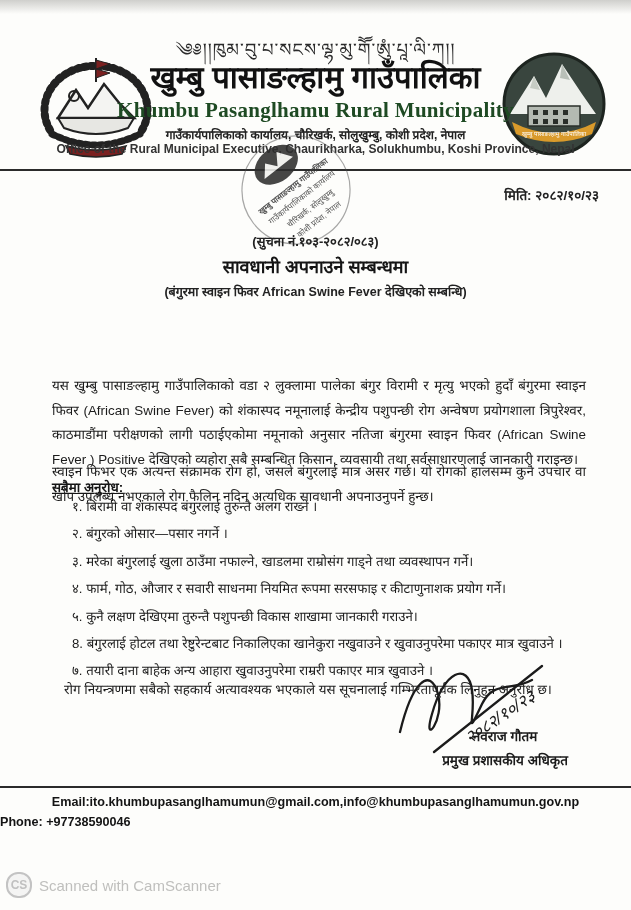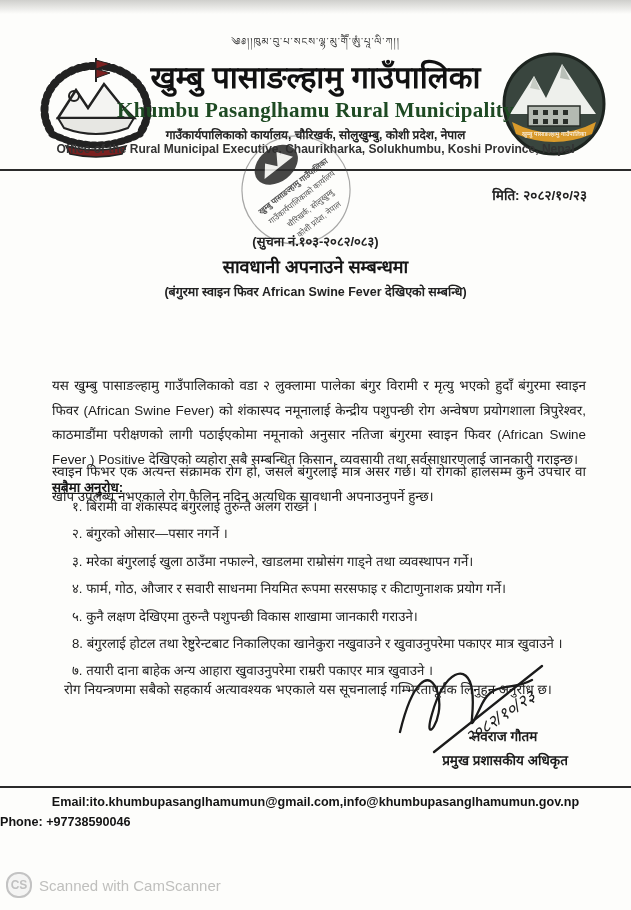--- a/index.html
+++ b/index.html
@@ -5,35 +5,35 @@
   html,body{margin:0;padding:0;}
   body{
     width:631px;height:910px;background:#fdfdfb;
     font-family:"Liberation Sans","DejaVu Sans",sans-serif;
     color:#1d1d1d;overflow:hidden;position:relative;
   }
   .page{position:absolute;inset:0;width:631px;height:910px;background:#fdfdfb;}
   .scan-edge{position:absolute;top:0;left:0;width:631px;height:14px;
     background:linear-gradient(#cfcfcc, rgba(253,253,251,0));}
   .tibetan{position:absolute;top:30px;left:0;width:631px;text-align:center;
-    font-size:10px;color:#2a2a2a;letter-spacing:1px;}
+    font-size:18px;color:#2a2a2a;letter-spacing:1px;}
   .title-np{position:absolute;top:55px;left:0;width:631px;text-align:center;
     font-size:31px;font-weight:bold;color:#111;}
   .title-en{position:absolute;top:98px;left:0;width:631px;text-align:center;
     font-family:"Liberation Serif","DejaVu Serif",serif;
     font-size:21px;font-weight:bold;color:#1e4a23;letter-spacing:.3px;}
   .office-np{position:absolute;top:126px;left:0;width:631px;text-align:center;
     font-size:12px;font-weight:bold;color:#222;}
   .office-en{position:absolute;top:142px;left:0;width:631px;text-align:center;
     font-size:12px;color:#333;font-weight:bold;}
   .emblem-left{position:absolute;top:52px;left:36px;}
   .logo-right{position:absolute;top:50px;left:500px;}
   .header-rule{position:absolute;top:169px;left:0;width:631px;height:2px;background:#2b2b2b;}
   .stamp{position:absolute;top:128px;left:228px;opacity:.88;}
-  .date-line{position:absolute;top:186px;right:44px;font-size:13.5px;font-weight:bold;color:#222;}
+  .date-line{position:absolute;top:186px;right:32px;font-size:13.5px;font-weight:bold;color:#222;}
   .notice-no{position:absolute;top:232px;left:0;width:631px;text-align:center;
     font-size:13px;font-weight:bold;color:#222;}
   .subject-title{position:absolute;top:254px;left:0;width:631px;text-align:center;
     font-size:18px;font-weight:bold;color:#151515;}
   .subject-sub{position:absolute;top:283px;left:0;width:631px;text-align:center;
     font-size:12.5px;font-weight:bold;color:#222;}
   .para{position:absolute;left:52px;width:534px;font-size:13.4px;line-height:24.5px;
     text-align:justify;color:#1c1c1c;margin-top:32px;}
   .para1{top:342px;}
   .para2{top:428px;}

